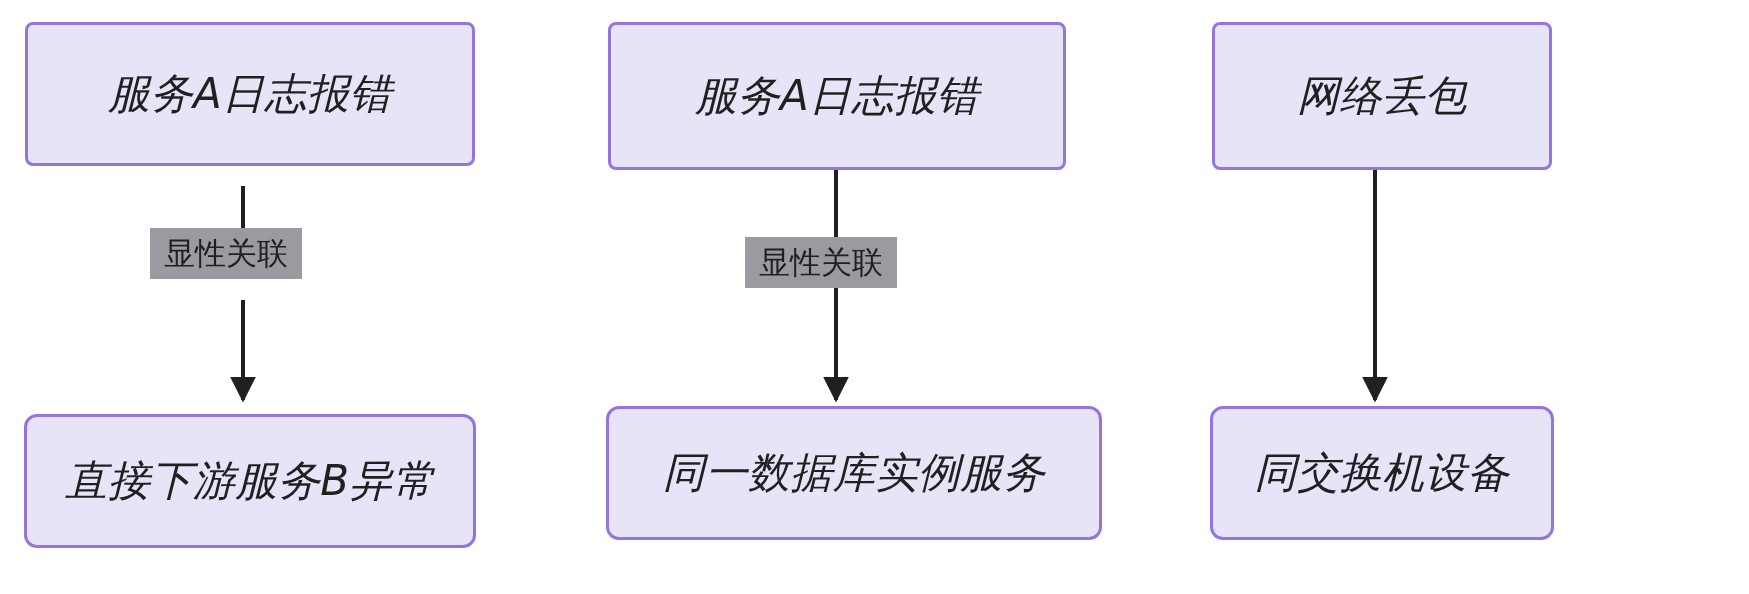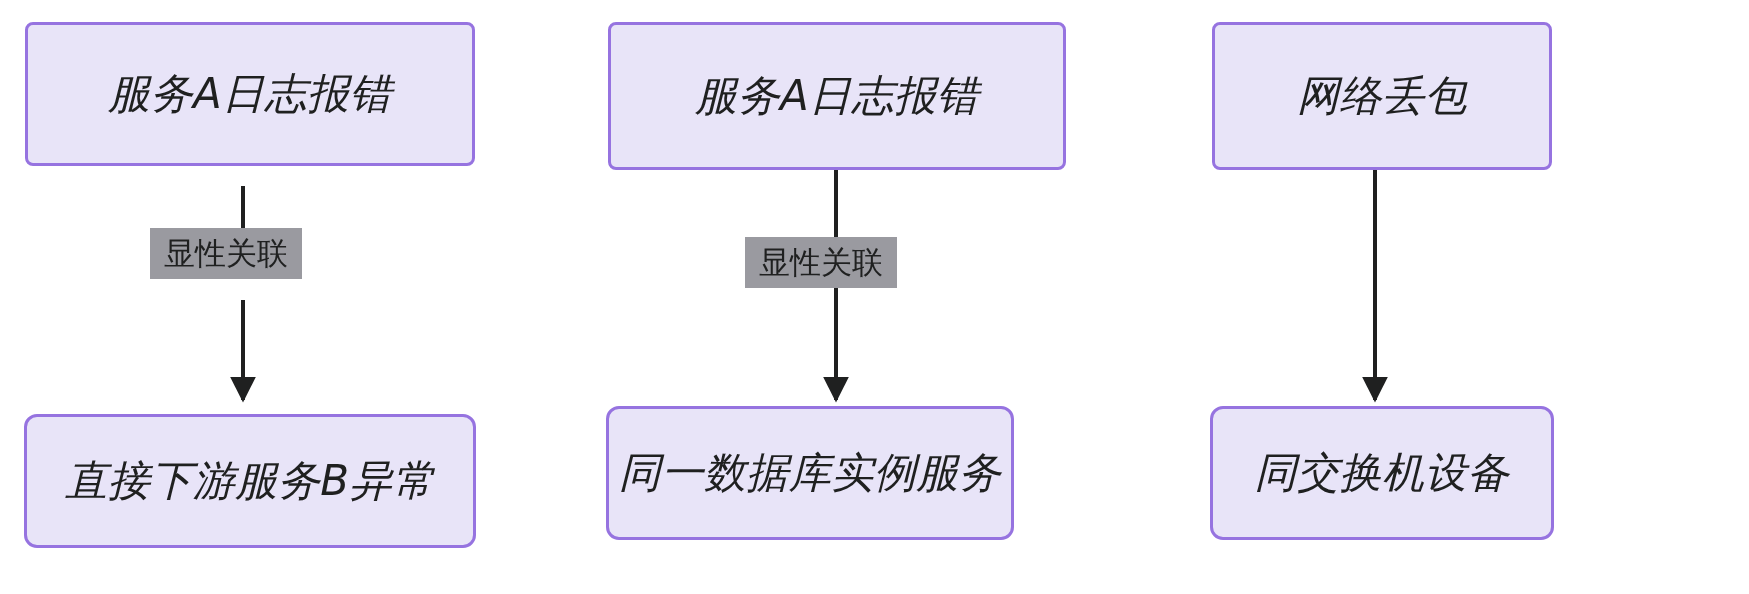--- a/index.html
+++ b/index.html
@@ -84,21 +84,21 @@
   <div class="node rounded" style="left:24px; top:406px; width:452px; height:134px;margin-top:8px;">
     <span class="node-label">直接下游服务B异常</span>
   </div>
 
   <div class="node square" style="left:608px; top:22px; width:458px; height:148px;">
     <span class="node-label">服务A日志报错</span>
   </div>
 
   <div class="edge-label" style="left:745px; top:237px;">显性关联</div>
 
-  <div class="node rounded" style="left:606px; top:406px; width:408px; height:134px;">
+  <div class="node rounded" style="left:606px; top:406px; width:496px; height:134px;">
     <span class="node-label">同一数据库实例服务</span>
   </div>
 
   <div class="node square" style="left:1212px; top:22px; width:340px; height:148px;">
     <span class="node-label">网络丢包</span>
   </div>
 
   <div class="node rounded" style="left:1210px; top:406px; width:344px; height:134px;">
     <span class="node-label">同交换机设备</span>
   </div>

